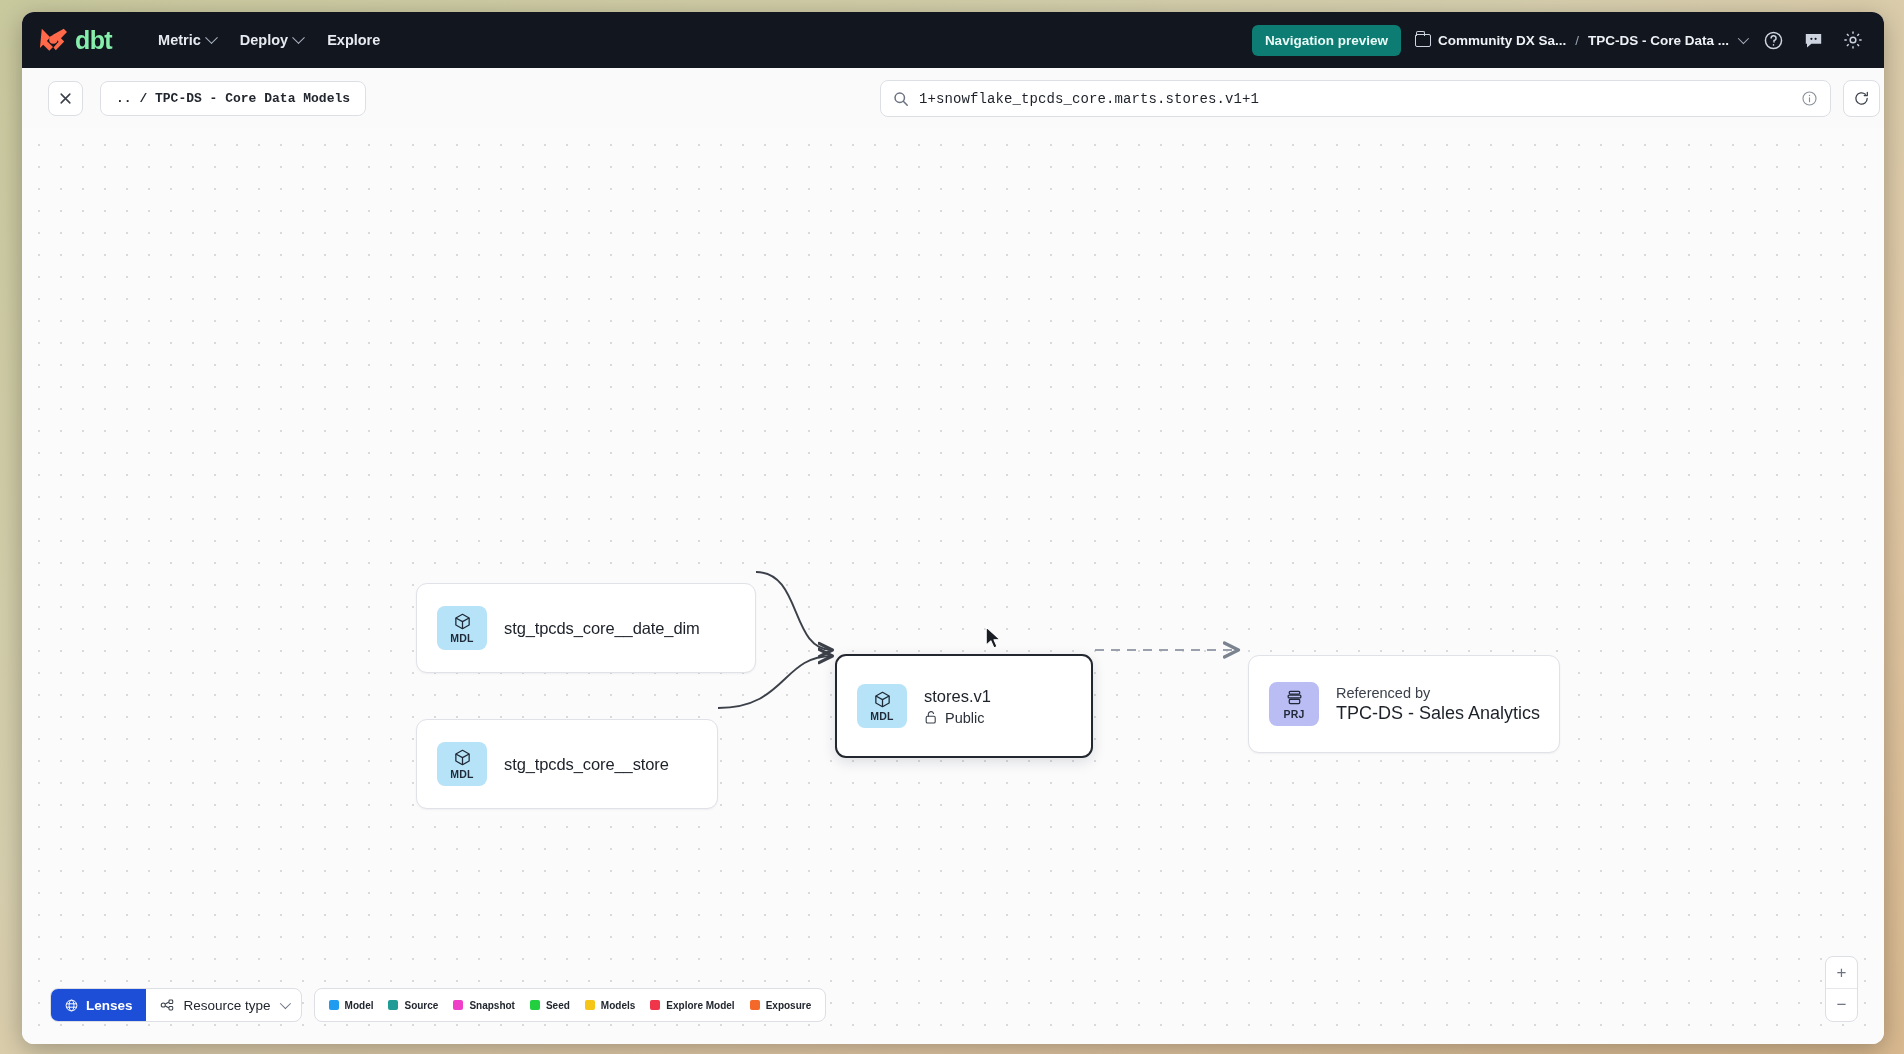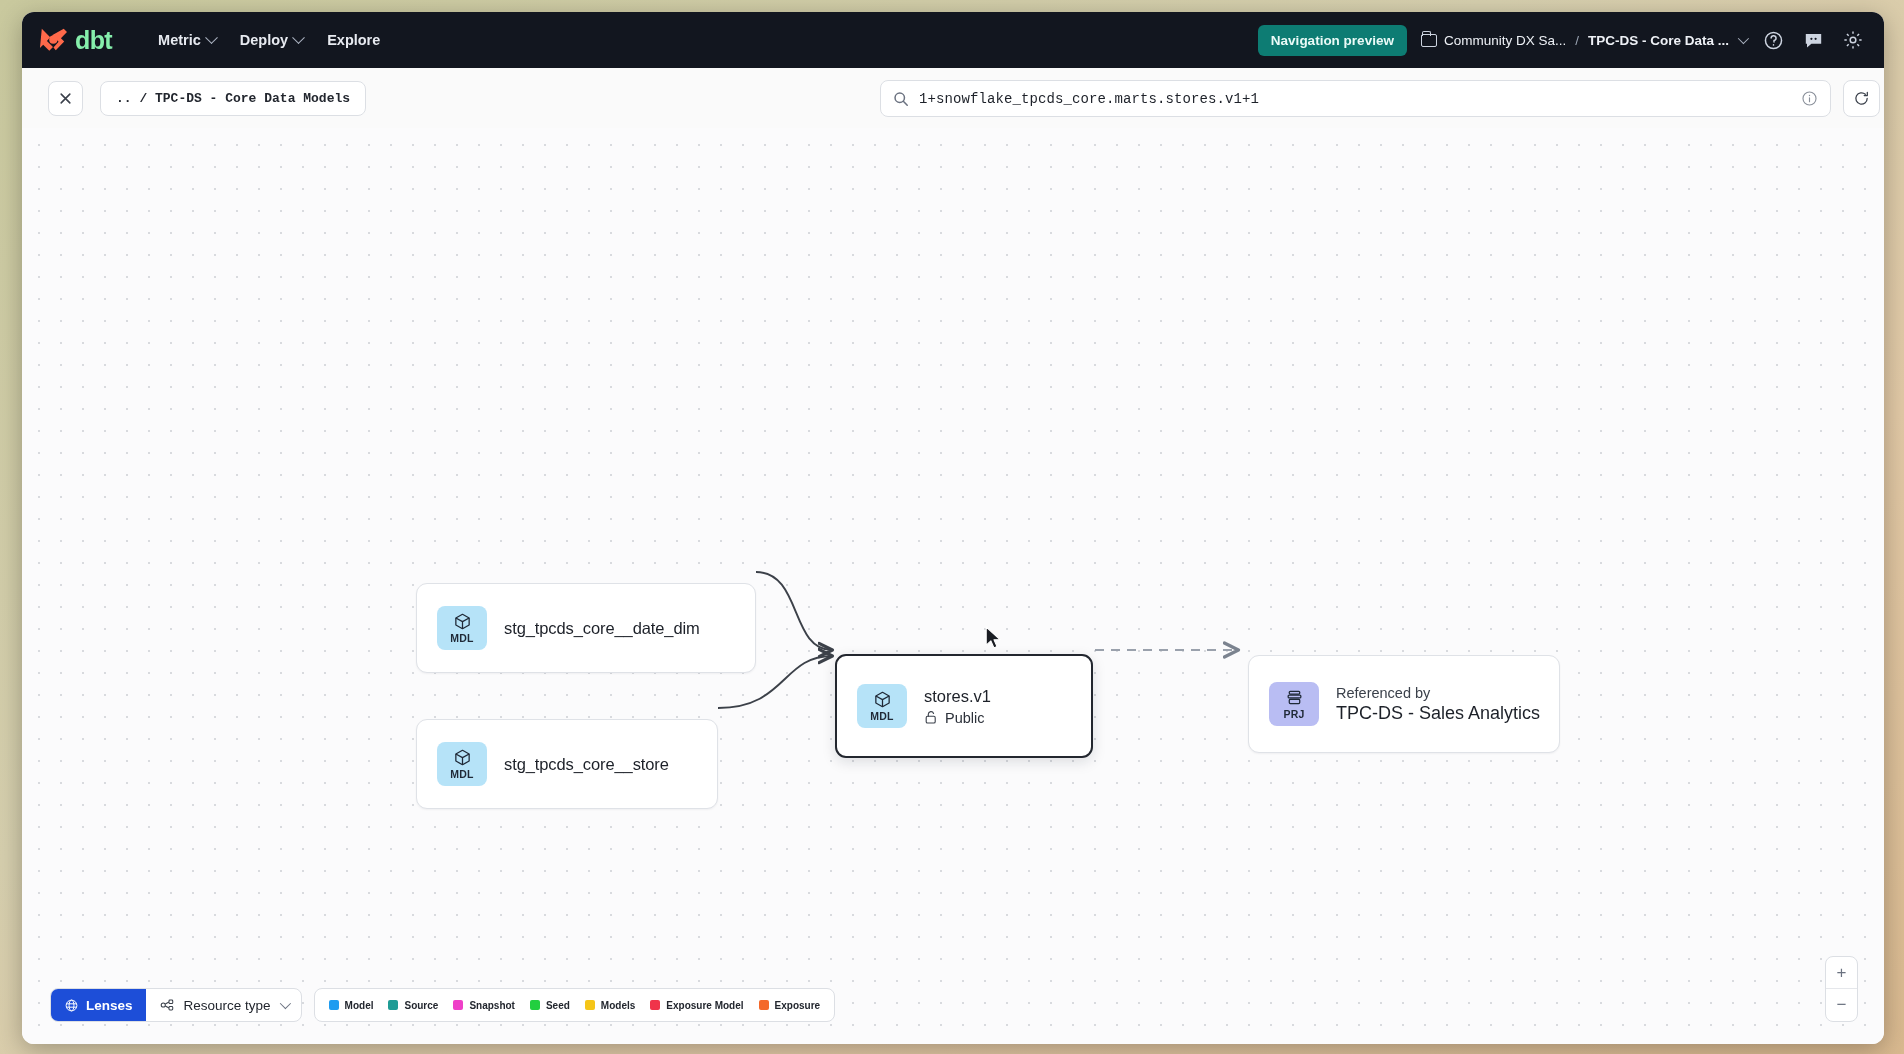--- a/index.html
+++ b/index.html
@@ -76,21 +76,21 @@
 
   .topbar-right { margin-left: auto; display: flex; align-items: center; gap: 14px; }
 
   #nav-preview-badge {
     background: #0d7c73; color: #eafaf7;
     font-size: 13.5px; font-weight: 700;
     padding: 8px 13px; border-radius: 6px; cursor: pointer; white-space: nowrap;
   }
 
   .crumb-group { display: flex; align-items: center; gap: 9px; color: #eef1f6; font-size: 13.5px; }
-  .crumb { display: flex; align-items: center; gap: 7px; font-weight: 400; cursor: pointer; white-space: nowrap; }
+  .crumb { display: flex; align-items: center; gap: 7px; font-weight: 700; cursor: pointer; white-space: nowrap; }
   .crumb.plain { font-weight: 600; }
   .crumb-sep { color: #9aa3b2; font-weight: 400; }
   .folder-ico { width: 16px; height: 13px; border: 1.6px solid #cdd4e0; border-radius: 2px; position: relative; }
   .folder-ico::before { content:""; position:absolute; left:0; top:-4px; width:7px; height:4px;
                         border:1.6px solid #cdd4e0; border-bottom:none; border-radius:2px 2px 0 0; }
   .chev-sm { width: 8px; height: 8px; border-right: 1.6px solid #aab2c0; border-bottom: 1.6px solid #aab2c0;
              transform: rotate(45deg) translateY(-2px); cursor: pointer; }
 
   .ico-btn { width: 26px; height: 26px; display: flex; align-items: center; justify-content: center; cursor: pointer; }
 
@@ -438,21 +438,21 @@
           <div class="legend-item">
             <span class="swatch" style="background: rgb(34, 207, 63);"></span>
             <span>Seed</span>
           </div>
           <div class="legend-item">
             <span class="swatch" style="background: rgb(245, 197, 24);"></span>
             <span>Models</span>
           </div>
           <div class="legend-item">
             <span class="swatch" style="background: rgb(240, 52, 74);"></span>
-            <span>Exposure Model</span>
+            <span>Explore Model</span>
           </div>
           <div class="legend-item">
             <span class="swatch" style="background: rgb(244, 104, 42);"></span>
             <span>Exposure</span>
           </div>
         </div>
       </div>
 
       <div id="zoom-ctl">
         <div class="zoom-btn top">+</div>

